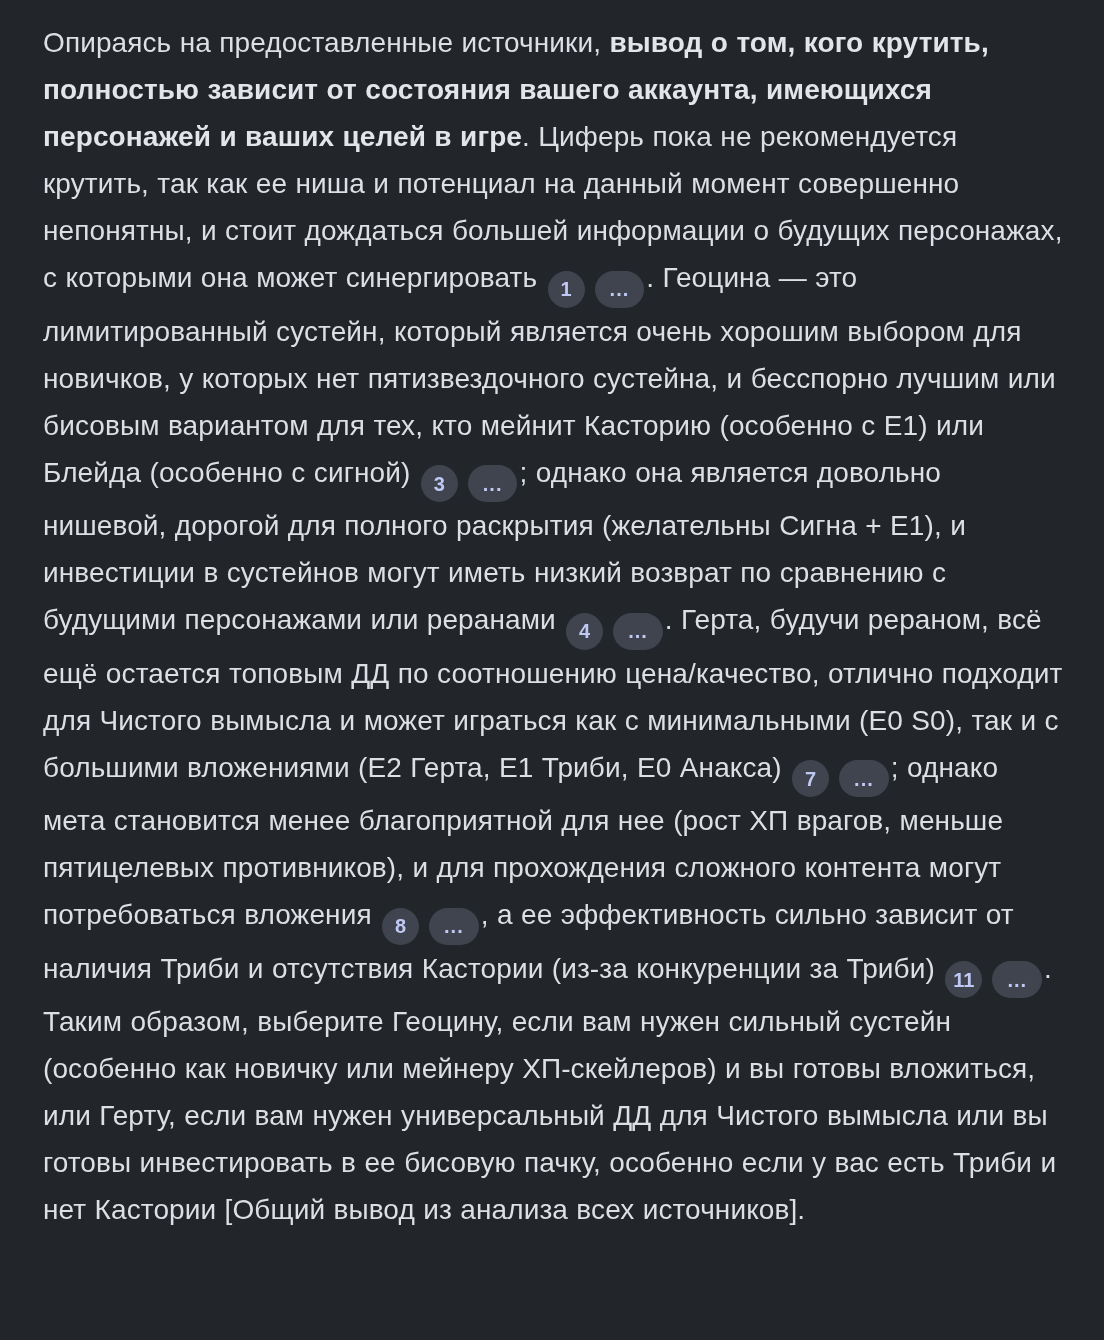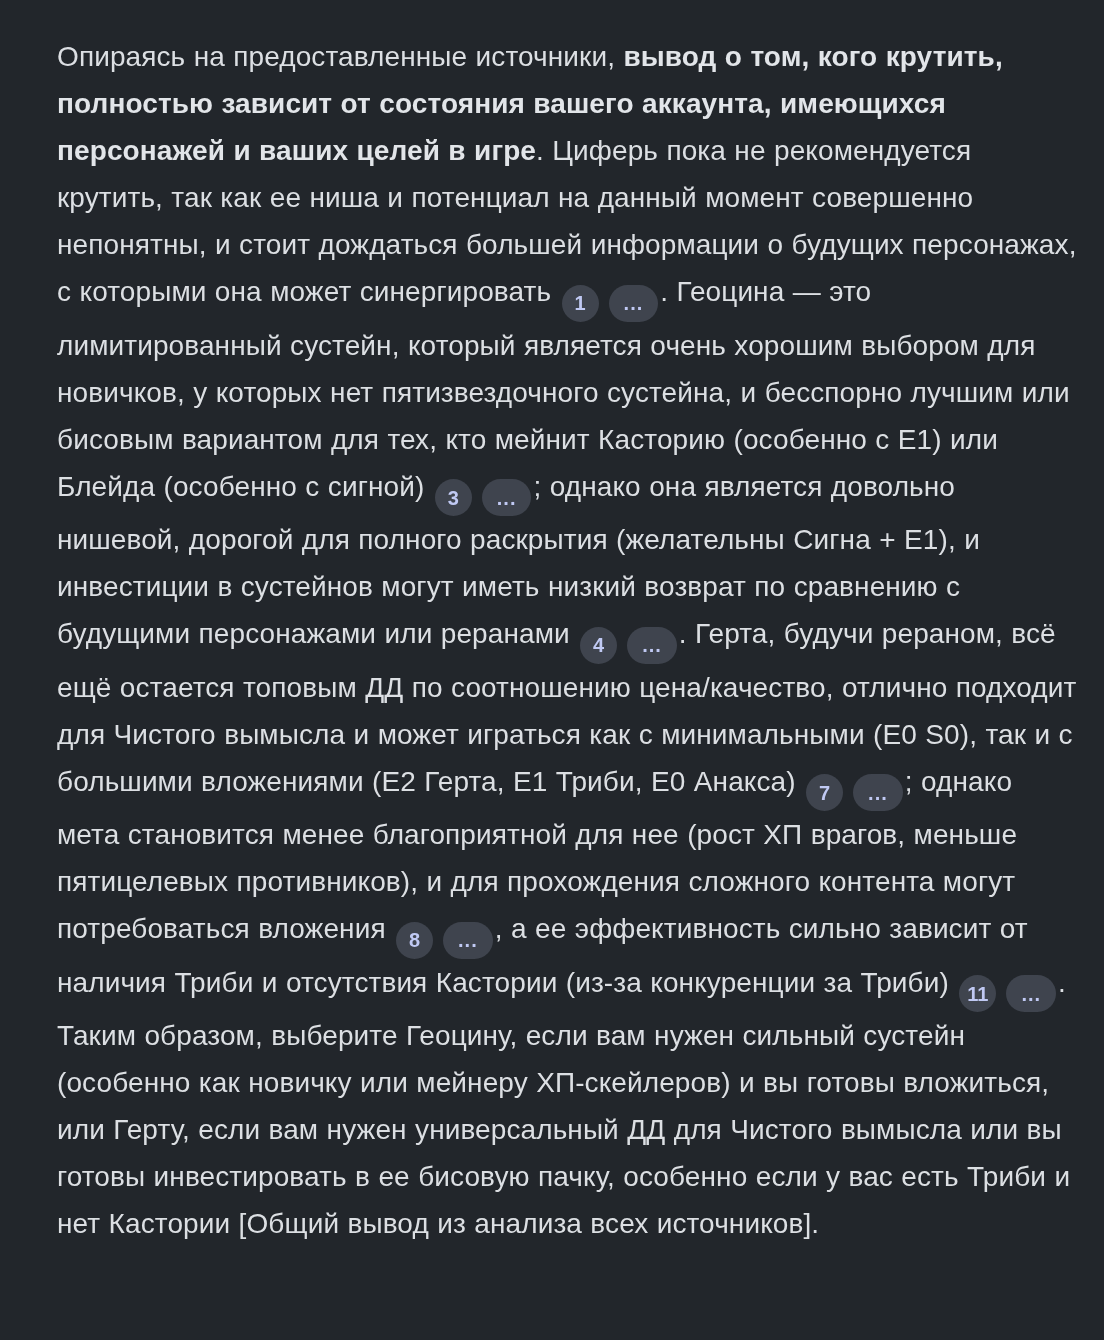--- a/index.html
+++ b/index.html
@@ -12,21 +12,21 @@
     background: #22262b;
     font-family: "Liberation Sans", "DejaVu Sans", sans-serif;
     overflow: hidden;
   }
   .answer-wrap {
     padding: 16px 40px 0 40px;
     box-sizing: border-box;
     width: 1104px;
   }
   .answer-paragraph {
-    margin: 17px;
+    margin: 3px;
     width: 1024px;
     font-size: 28px;
     line-height: 47px;
     font-weight: 400;
     color: #dcdfe3;
     letter-spacing: 0.1px;
     word-spacing: 0.5px;
   }
   .answer-paragraph strong {
     font-weight: 700;

